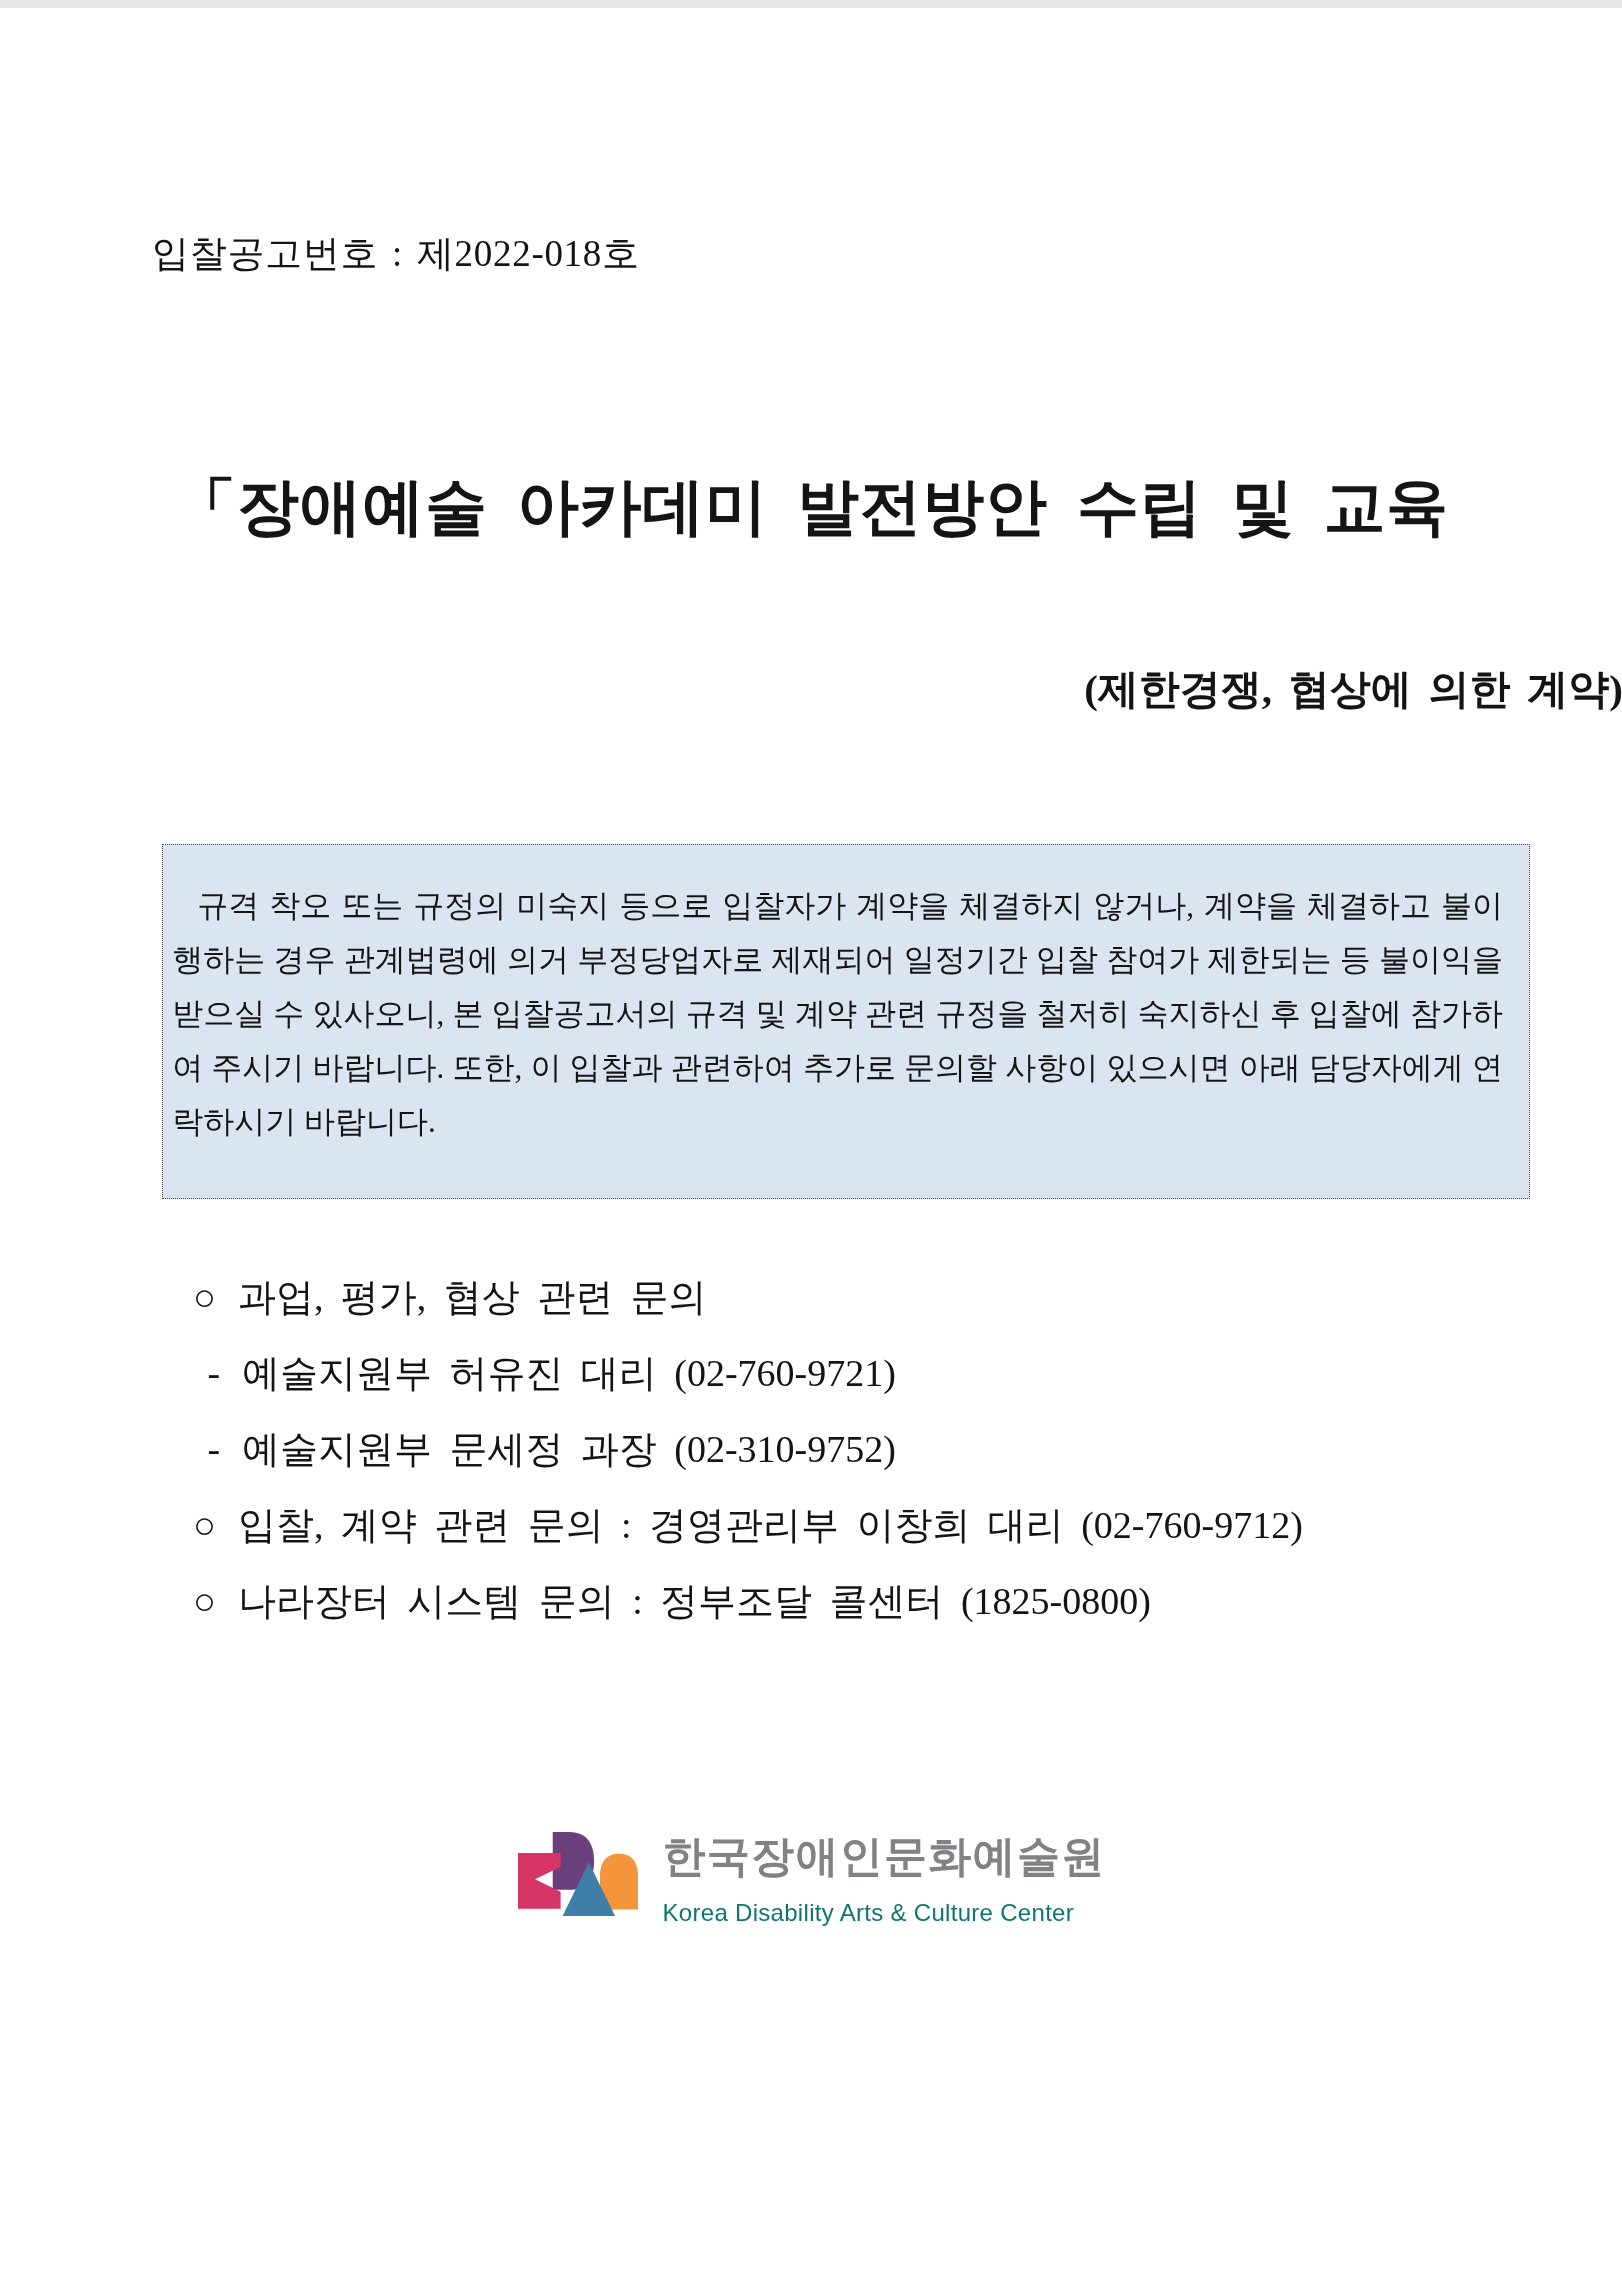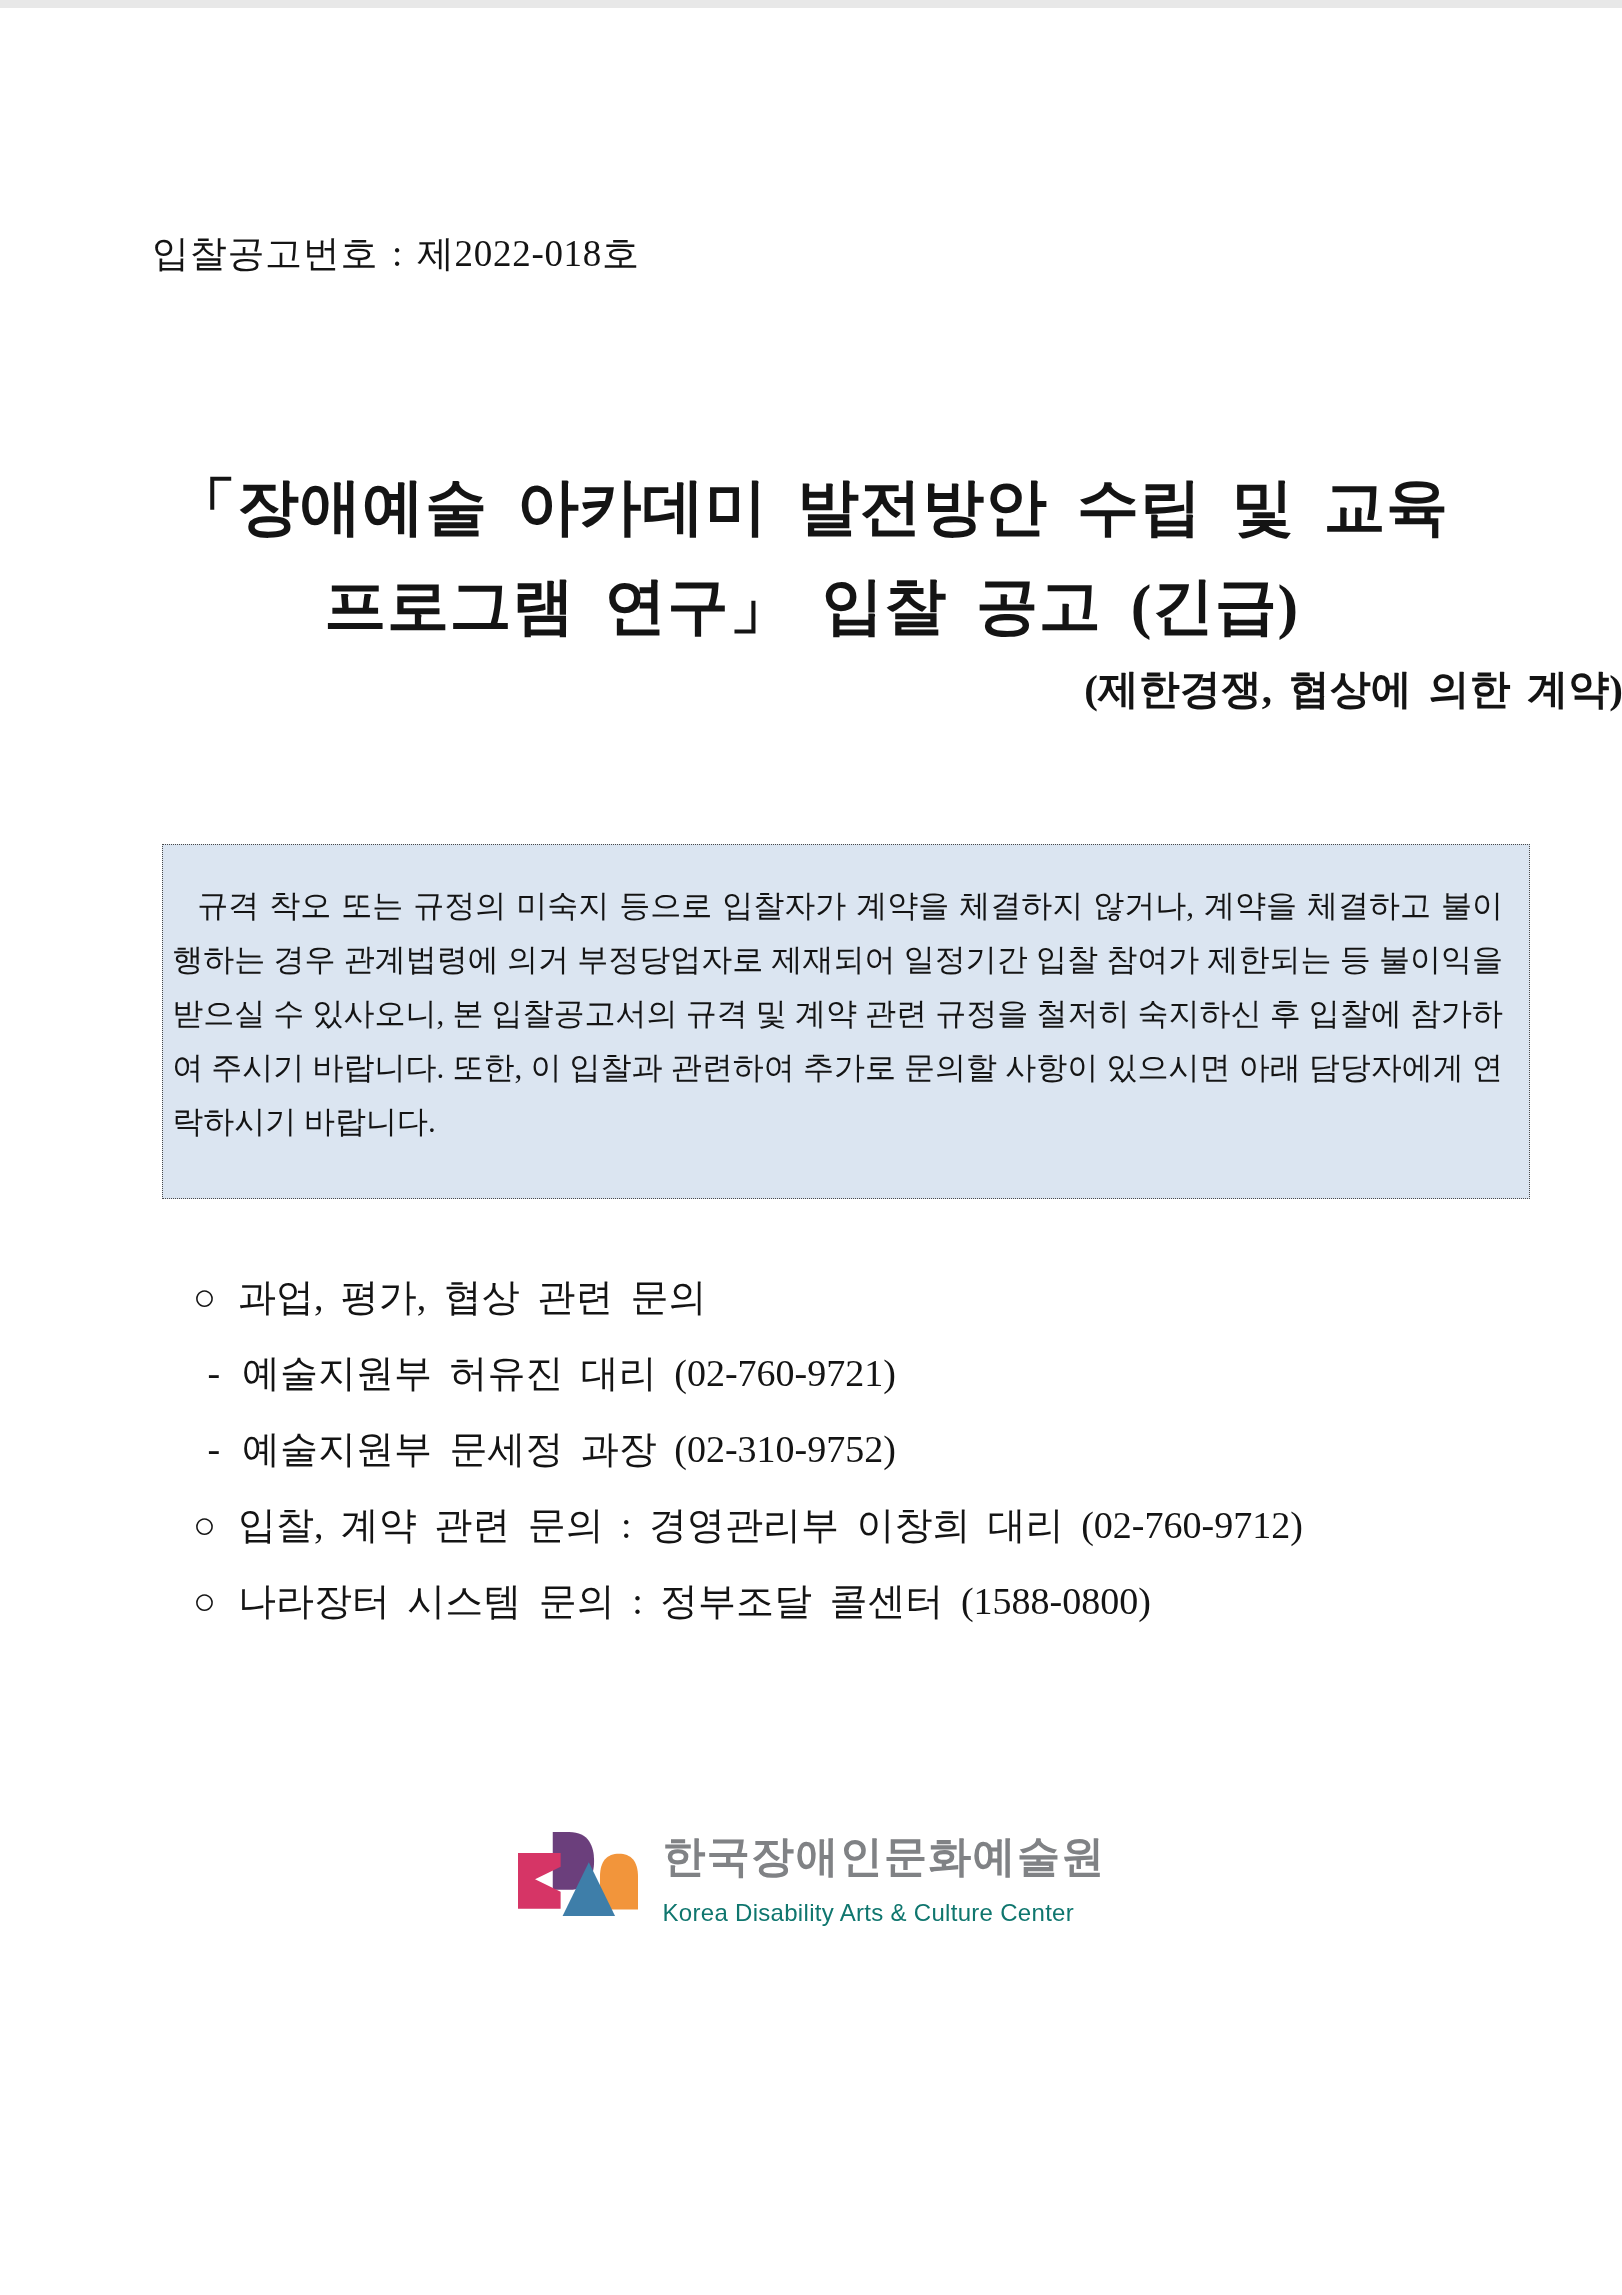--- a/index.html
+++ b/index.html
@@ -68,21 +68,20 @@
 </style>
 </head>
 <body>
 
 <div class="page">
 
   <div class="ref-number">입찰공고번호 : 제2022-018호</div>
 
   <h1 class="doc-title">
     <span>「장애예술 아카데미 발전방안 수립 및 교육</span><br>
-    <span>프로그램 연구」 입찰 공고 (긴급)</span>
   </h1>
 
   <div class="doc-subtitle">(제한경쟁, 협상에 의한 계약)</div>
 
   <div class="notice-box">
     <p>규격 착오 또는 규정의 미숙지 등으로 입찰자가 계약을 체결하지 않거나, 계약을 체결하고 불이행하는 경우 관계법령에 의거 부정당업자로 제재되어 일정기간 입찰 참여가 제한되는 등 불이익을 받으실 수 있사오니, 본 입찰공고서의 규격 및 계약 관련 규정을 철저히 숙지하신 후 입찰에 참가하여 주시기 바랍니다. 또한, 이 입찰과 관련하여 추가로 문의할 사항이 있으시면 아래 담당자에게 연락하시기 바랍니다.</p>
   </div>
 
   <ul class="contacts">
     <li class="lvl0">
@@ -96,21 +95,21 @@
     <li class="lvl1">
       <span class="marker">-</span>
       <span>예술지원부 문세정 과장 (02-310-9752)</span>
     </li>
     <li class="lvl0">
       <span class="marker">○</span>
       <span>입찰, 계약 관련 문의 : 경영관리부 이창희 대리 (02-760-9712)</span>
     </li>
     <li class="lvl0">
       <span class="marker">○</span>
-      <span>나라장터 시스템 문의 : 정부조달 콜센터 (1588-0800)</span>
+      <span>나라장터 시스템 문의 : 정부조달 콜센터 (1825-0800)</span>
     </li>
   </ul>
 
   <div class="footer-logo">
     <svg class="logo-mark" viewBox="0 0 183 128" xmlns="http://www.w3.org/2000/svg">
       <path d="M53,0 H78 C108,0 116,22 116,44 C116,66 108,88 78,88 H53 Z" fill="#6b3f7c"></path>
       <polygon points="0,32 65,32 65,53 26,72 65,91 65,117 0,117" fill="#d63566"></polygon>
       <path d="M125,118 V68 C125,44 136,33 154,33 C172,33 183,44 183,68 V118 Z" fill="#f2953b"></path>
       <polygon points="108,46 148,128 68,128" fill="#3e7ea9"></polygon>
     </svg>

